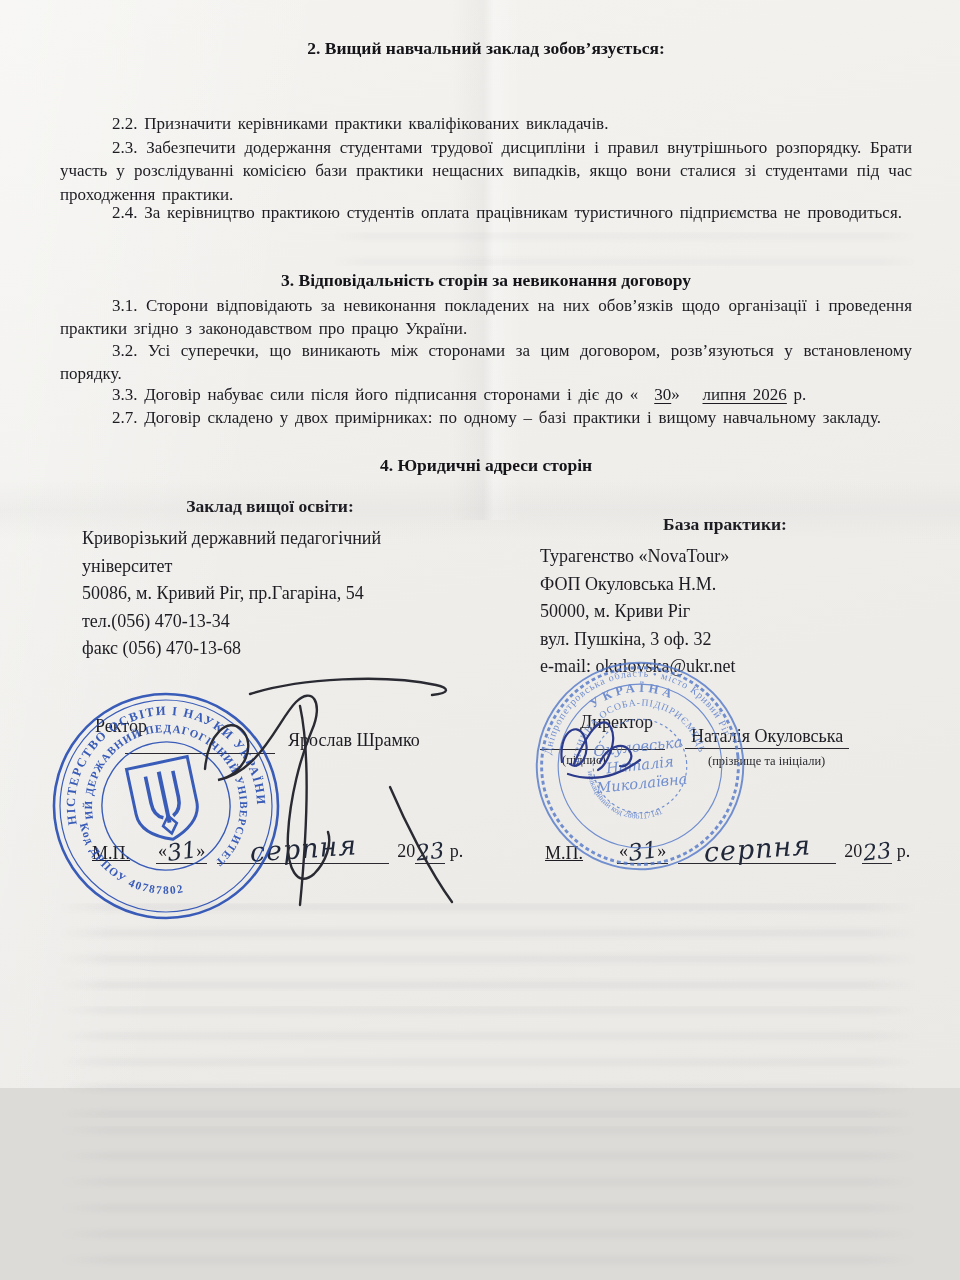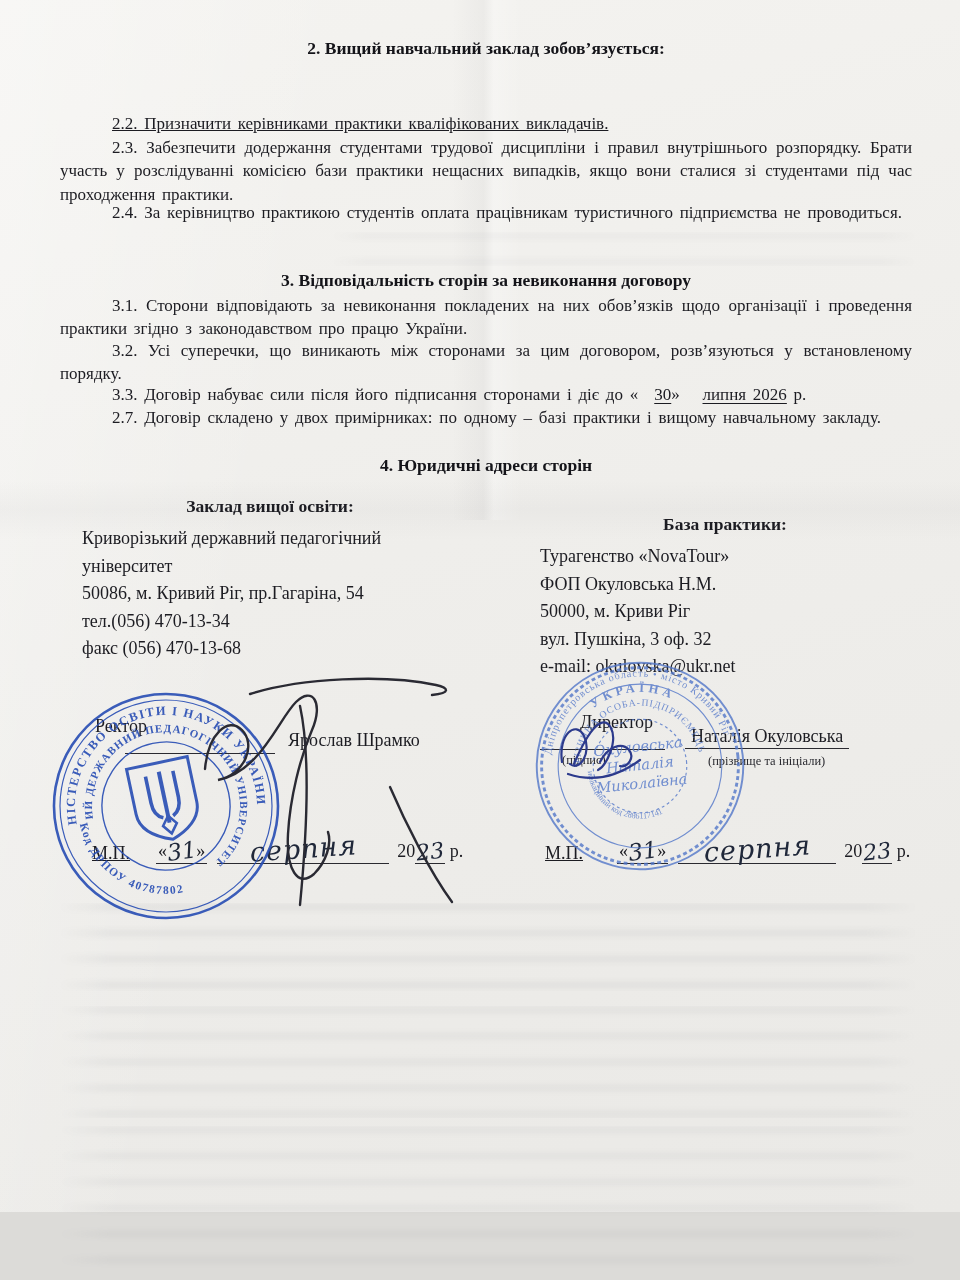--- a/index.html
+++ b/index.html
@@ -1,18 +1,18 @@
 <!DOCTYPE html>
 <html><head>
 <meta charset="utf-8">
 <style>
   html,body{margin:0;padding:0;}
   body{width:960px;height:1280px;overflow:hidden;background:#dcdbd8;}
   .page{
-    position:relative;width:960px;height:1212px;
+    position:relative;width:960px;height:1088px;
     background:
       linear-gradient(100deg, rgba(255,255,255,.35) 0%, rgba(255,255,255,0) 30%),
       linear-gradient(165deg,#f4f3f0 0%,#efeeeb 45%,#eae9e6 100%);
     font-family:"Liberation Serif","DejaVu Serif",serif;
     color:#1c1c22;
   }
   .crease{position:absolute;pointer-events:none;}
   .crease.v1{left:452px;top:0;width:70px;height:520px;
     background:linear-gradient(90deg,rgba(0,0,0,0) 0%,rgba(120,120,125,.06) 45%,rgba(255,255,255,.25) 60%,rgba(0,0,0,0) 100%);}
   .crease.h1{left:0;top:480px;width:960px;height:60px;
@@ -61,21 +61,21 @@
 
   <div class="crease v1"></div>
   <div class="crease h1"></div>
 
   <div class="bleed" style="top:232px;height:34px;left:330px;opacity:.3;"></div>
   <div class="bleed" style="top:903px;height:88px;"></div>
   <div class="bleed" style="top:1006px;height:112px;opacity:.46;"></div>
   <div class="bleed" style="top:1126px;height:146px;opacity:.42;"></div>
 
   <h2 class="hd" style="top:38px;">2. Вищий навчальний заклад зобов’язується:</h2>
-  <p class="para" style="top:112px;text-decoration:underline;">2.2. Призначити керівниками практики кваліфікованих викладачів.</p>
+  <p class="para" style="top:112px;">2.2. Призначити керівниками практики кваліфікованих викладачів.</p>
   <p class="para" style="top:136px;">2.3. Забезпечити додержання студентами трудової дисципліни і правил внутрішнього розпорядку. Брати участь у розслідуванні комісією бази практики нещасних випадків, якщо вони сталися зі студентами під час проходження практики.</p>
   <p class="para" style="top:201px;">2.4. За керівництво практикою студентів оплата працівникам туристичного підприємства не проводиться.</p>
 
   <h2 class="hd" style="top:270px;">3. Відповідальність сторін за невиконання договору</h2>
   <p class="para" style="top:294px;">3.1. Сторони відповідають за невиконання покладених на них обов’язків щодо організації і проведення практики згідно з законодавством про працю України.</p>
   <p class="para" style="top:339px;">3.2. Усі суперечки, що виникають між сторонами за цим договором, розв’язуються у встановленому порядку.</p>
   <p class="para" style="top:383px;"><span>3.3. Договір набуває сили після його підписання сторонами і діє до «</span><span class="u">30</span><span>» </span><span class="u">липня 2026</span><span> р.</span></p>
   <p class="para" style="top:406px;">2.7. Договір складено у двох примірниках: по одному – базі практики і вищому навчальному закладу.</p>
 
   <h2 class="hd" style="top:455px;">4. Юридичні адреси сторін</h2>

